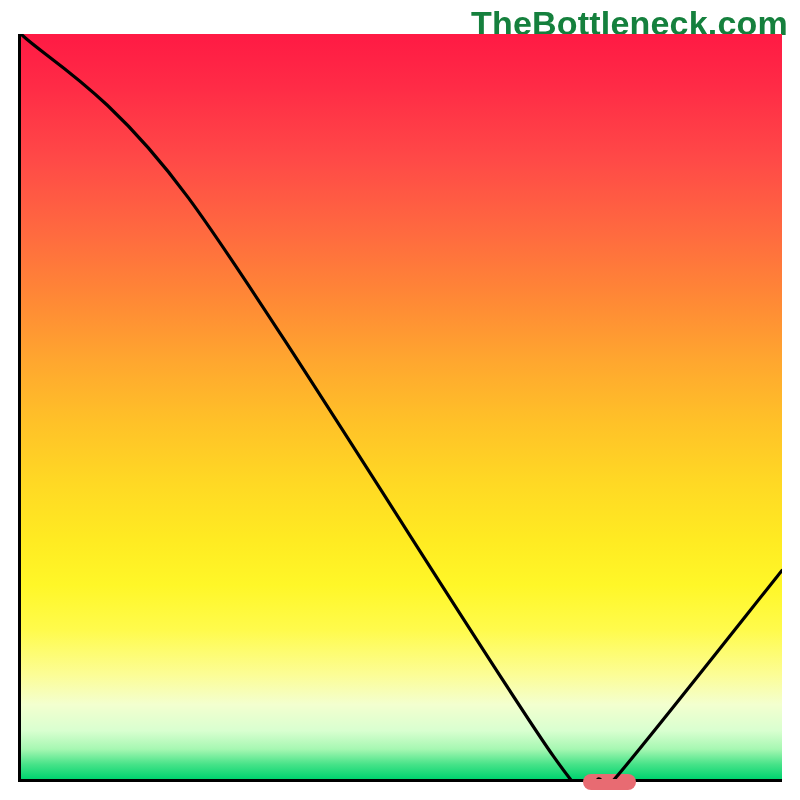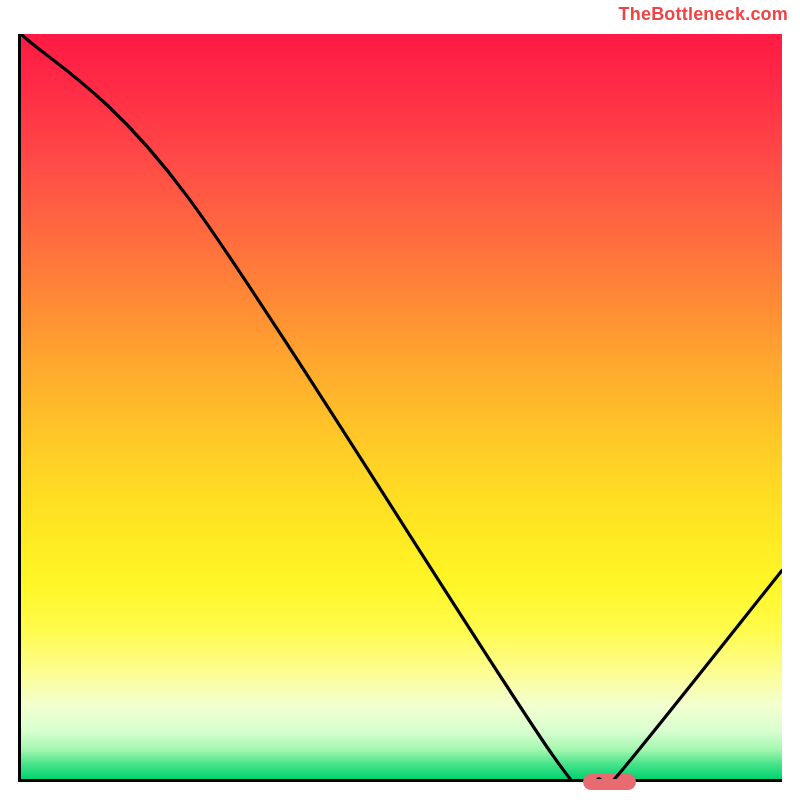--- a/index.html
+++ b/index.html
@@ -8,23 +8,23 @@
     position: relative;
     width: 800px;
     height: 800px;
     background: #fff;
   }
   .watermark {
     position: absolute;
     top: 4px;
     right: 12px;
     font-family: Arial, Helvetica, sans-serif;
-    font-size: 18px;
+    font-size: 34px;
     font-weight: 700;
-    color: #ef4444;
+    color: #15803d;
     letter-spacing: 0.2px;
   }
   .plot {
     position: absolute;
     left: 18px;
     top: 34px;
     width: 764px;
     height: 748px;
     background: #fff;
     border: 3px solid #000;

